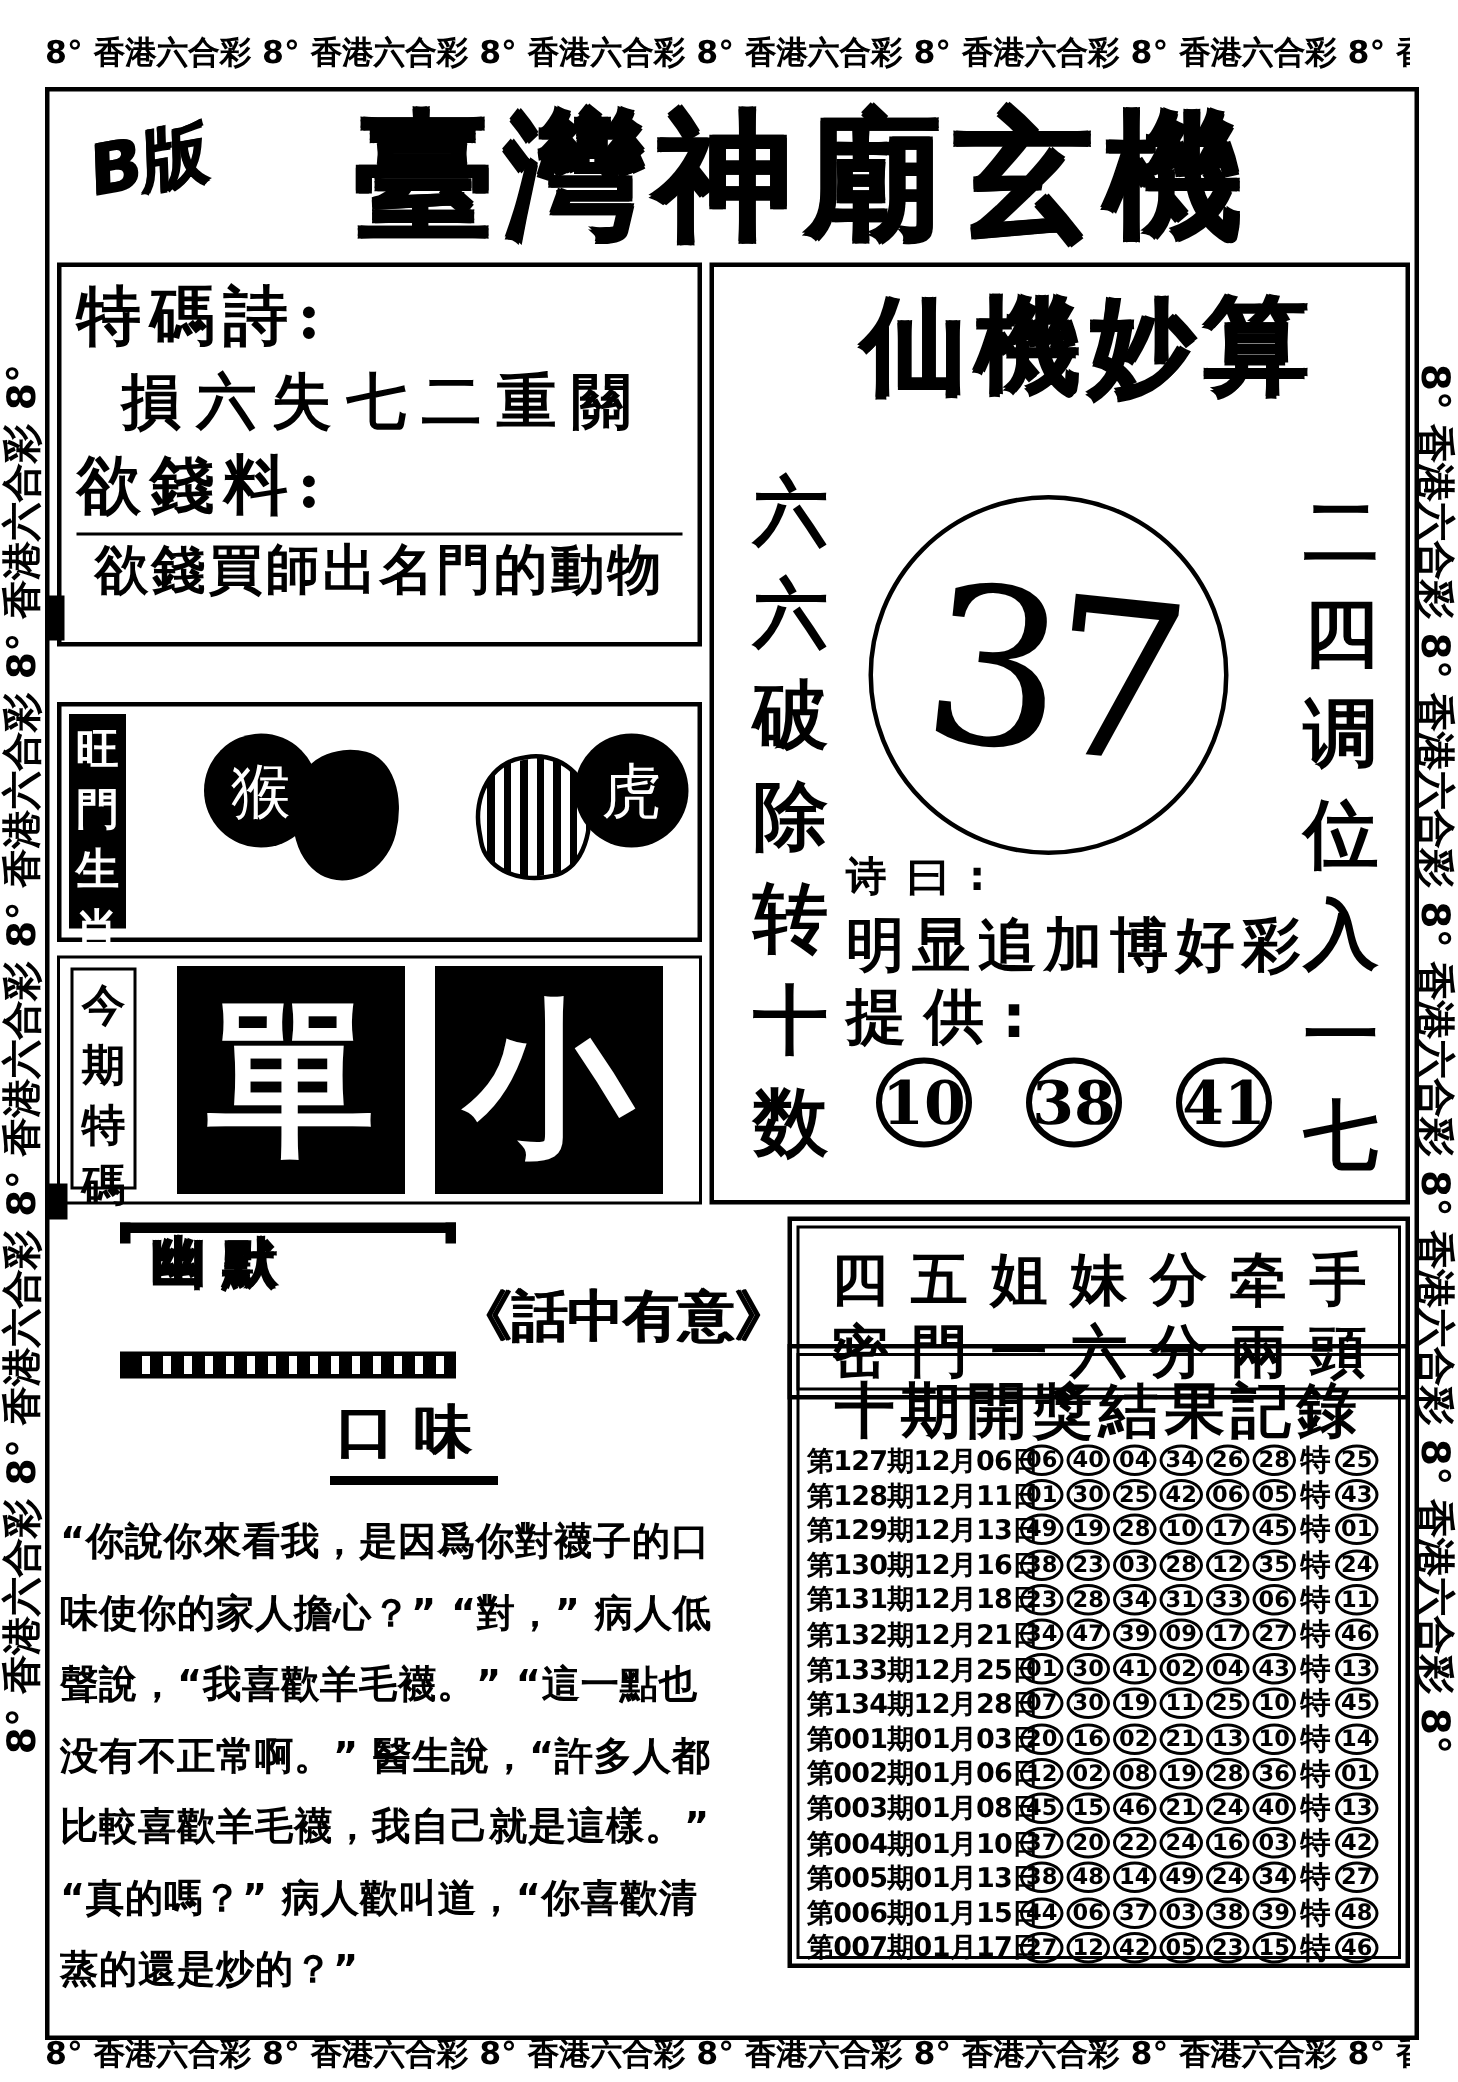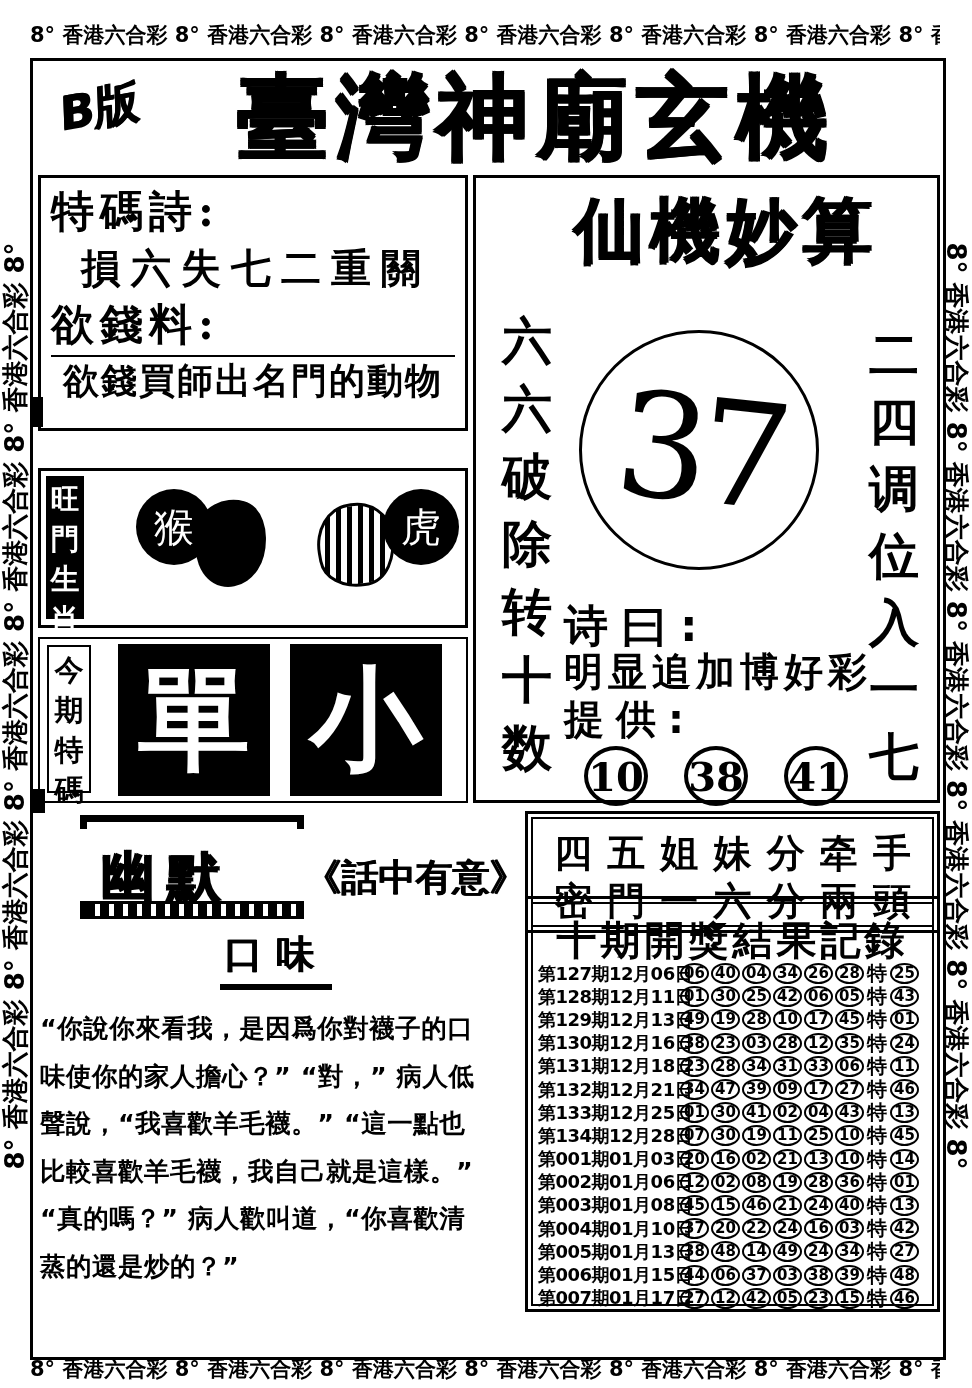--- a/index.html
+++ b/index.html
@@ -63,21 +63,21 @@
   .obox{left:440px;top:114px;width:467px;height:628px;border:3px solid #000;box-sizing:border-box;}
   .otitle{left:0;top:6px;width:100%;text-align:center;font-size:70px;font-weight:900;letter-spacing:6px;white-space:nowrap;
           text-shadow:2px 0 0 #000,0 2px 0 #000;padding-left:19px;}
   .overt{font-size:50px;font-weight:bold;}
   .ovl{left:20px;top:126px;width:62px;height:482px;}
   .ovr{right:14px;top:140px;width:58px;height:470px;}
   .ocircle{left:103px;top:152px;width:234px;height:234px;border:3px solid #000;border-radius:50%;
            display:flex;align-items:center;justify-content:center;}
   .onum{font-size:145px;letter-spacing:-10px;transform:rotate(6deg);font-weight:normal;}
   .opoem{left:88px;top:384px;width:340px;}
-  .o-head{font-size:44px;font-weight:bold;letter-spacing:14px;line-height:46px;margin-top:41px;}
+  .o-head{font-size:27px;font-weight:bold;letter-spacing:14px;line-height:46px;}
   .o-line{font-size:39px;font-weight:bold;letter-spacing:5px;line-height:45px;white-space:nowrap;}
   .o-prov{font-size:40px;font-weight:bold;letter-spacing:12px;line-height:50px;}
   .prow{display:flex;gap:36px;padding-left:20px;margin-top:2px;}
   .pcirc{width:64px;height:60px;border:4px solid #000;border-radius:50%;box-sizing:border-box;
          display:flex;align-items:center;justify-content:center;font-size:40px;font-weight:bold;}
 
   
   .dbox{border:3px solid #000;box-sizing:border-box;}
   .dbox::before{content:"";position:absolute;inset:3px;border:2px solid #000;pointer-events:none;}
 
@@ -96,21 +96,21 @@
   .rissue{width:142px;flex:none;font-size:18px;font-weight:bold;letter-spacing:-0.5px;white-space:nowrap;}
   .rnums{display:flex;flex:none;}
   .rnum{width:29px;height:21px;flex:none;border:2px solid #000;border-radius:50%;box-sizing:border-box;
         font-size:15px;font-weight:bold;line-height:17px;text-align:center;margin-right:2px;}
   .rspec{font-size:20px;font-weight:bold;margin:0 3px 0 1px;}
 
   
   .humor{left:5px;top:748px;width:482px;height:546px;}
   .hbr{position:absolute;left:42px;top:6px;width:224px;height:14px;
        border-top:7px solid #000;border-left:7px solid #000;border-right:7px solid #000;box-sizing:border-box;}
-  .htitle{position:absolute;left:62px;top:32px;font-size:54px;font-weight:900;letter-spacing:12px;
+  .htitle{position:absolute;left:62px;top:8px;font-size:36px;font-weight:900;letter-spacing:12px;
           text-shadow:2px 0 0 #000,0 2px 0 #000;white-space:nowrap;}
   .hband{position:absolute;left:42px;top:92px;width:224px;height:18px;box-sizing:border-box;
          border:3px solid #000;border-left-width:6px;border-right-width:6px;
          background:repeating-linear-gradient(90deg,#000 0 9px,#fff 9px 14px);}
   .hsub{position:absolute;left:266px;top:44px;font-size:37px;font-weight:900;white-space:nowrap;
         text-shadow:1px 0 0 #000;}
   .htopic{position:absolute;left:182px;top:120px;font-size:38px;font-weight:900;letter-spacing:14px;
           border-bottom:6px solid #000;padding:0 4px 4px;white-space:nowrap;text-shadow:1px 0 0 #000;}
   .joke{position:absolute;left:2px;top:196px;width:480px;}
   .jline{font-size:25.5px;font-weight:bold;line-height:47.5px;letter-spacing:0.5px;white-space:nowrap;}
@@ -440,19 +440,20 @@
   <div class="abs humor">
     <div class="hbr"></div>
     <div class="htitle">幽默</div>
     <div class="hband"></div>
     <div class="hsub">《話中有意》</div>
     <div class="htopic">口味</div>
     <div class="joke">
       <div class="jline">“你說你來看我，是因爲你對襪子的口</div>
       <div class="jline">味使你的家人擔心？” “對，” 病人低</div>
       <div class="jline">聲說，“我喜歡羊毛襪。” “這一點也</div>
+      <div class="jline">没有不正常啊。” 醫生說，“許多人都</div>
       <div class="jline">比較喜歡羊毛襪，我自己就是這樣。”</div>
       <div class="jline">“真的嗎？” 病人歡叫道，“你喜歡清</div>
       <div class="jline">蒸的還是炒的？”</div>
     </div>
   </div>
 
 </div>
 
 </body></html>

